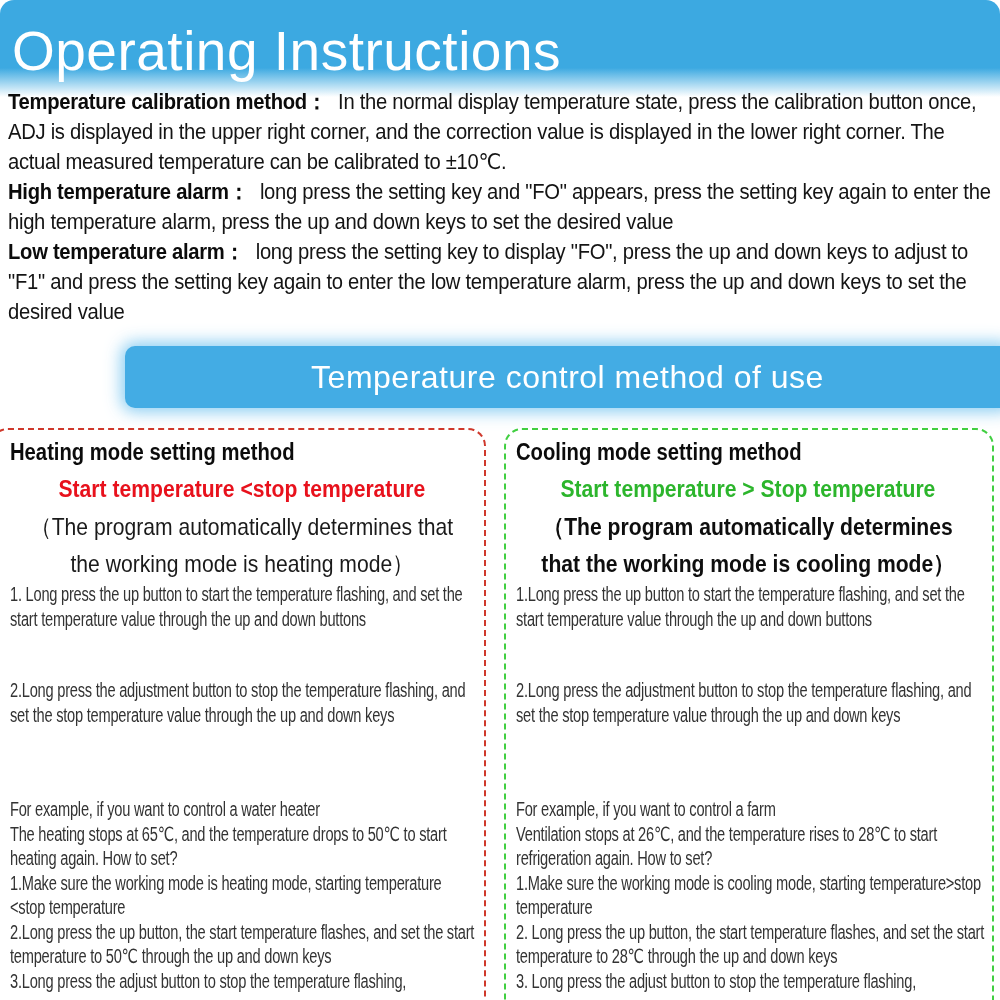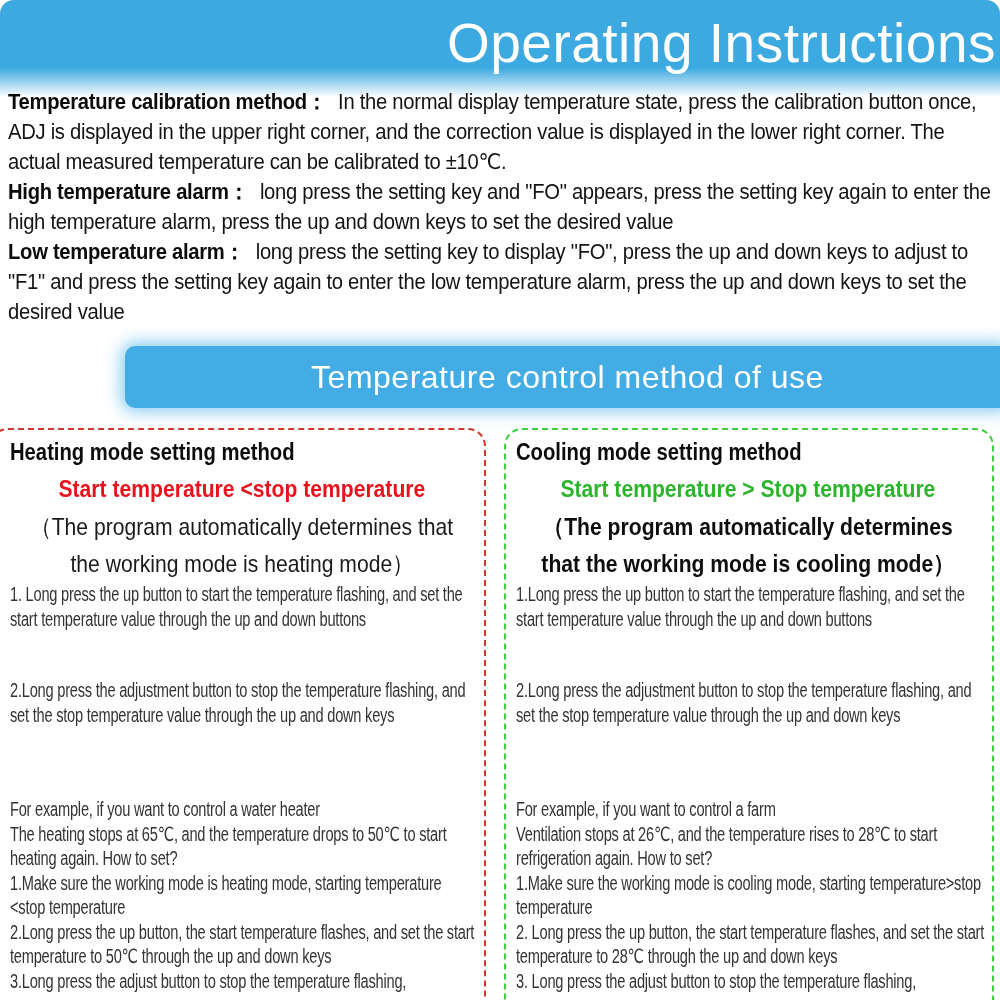--- a/index.html
+++ b/index.html
@@ -9,21 +9,21 @@
     font-family:"Liberation Sans","DejaVu Sans",sans-serif;
     -webkit-font-smoothing:antialiased;
   }
   
   .top-banner{
     position:absolute;left:0;top:0;width:1000px;height:97px;
     background:linear-gradient(to bottom,#3ca9e1 0%,#3ca9e1 70%,rgba(60,169,225,0) 100%);
     border-radius:14px 14px 0 0;
   }
   .top-banner h1{
-    margin:4px;text-align:right;color:#ffffff;
+    margin:12px;text-align:left;color:#ffffff;
     font-size:55px;font-weight:300;line-height:78px;letter-spacing:0.5px;
   }
   
   .intro{
     position:absolute;left:8px;top:87px;width:1047px;
     transform:scaleX(0.94);transform-origin:0 0;
     color:#141414;font-size:21.5px;line-height:30px;letter-spacing:-0.3px;
   }
   .intro-p{position:absolute;left:0;width:1047px;margin:0;}
   .intro-p b{font-weight:700;margin-right:12px;color:#0b0b0b;}

